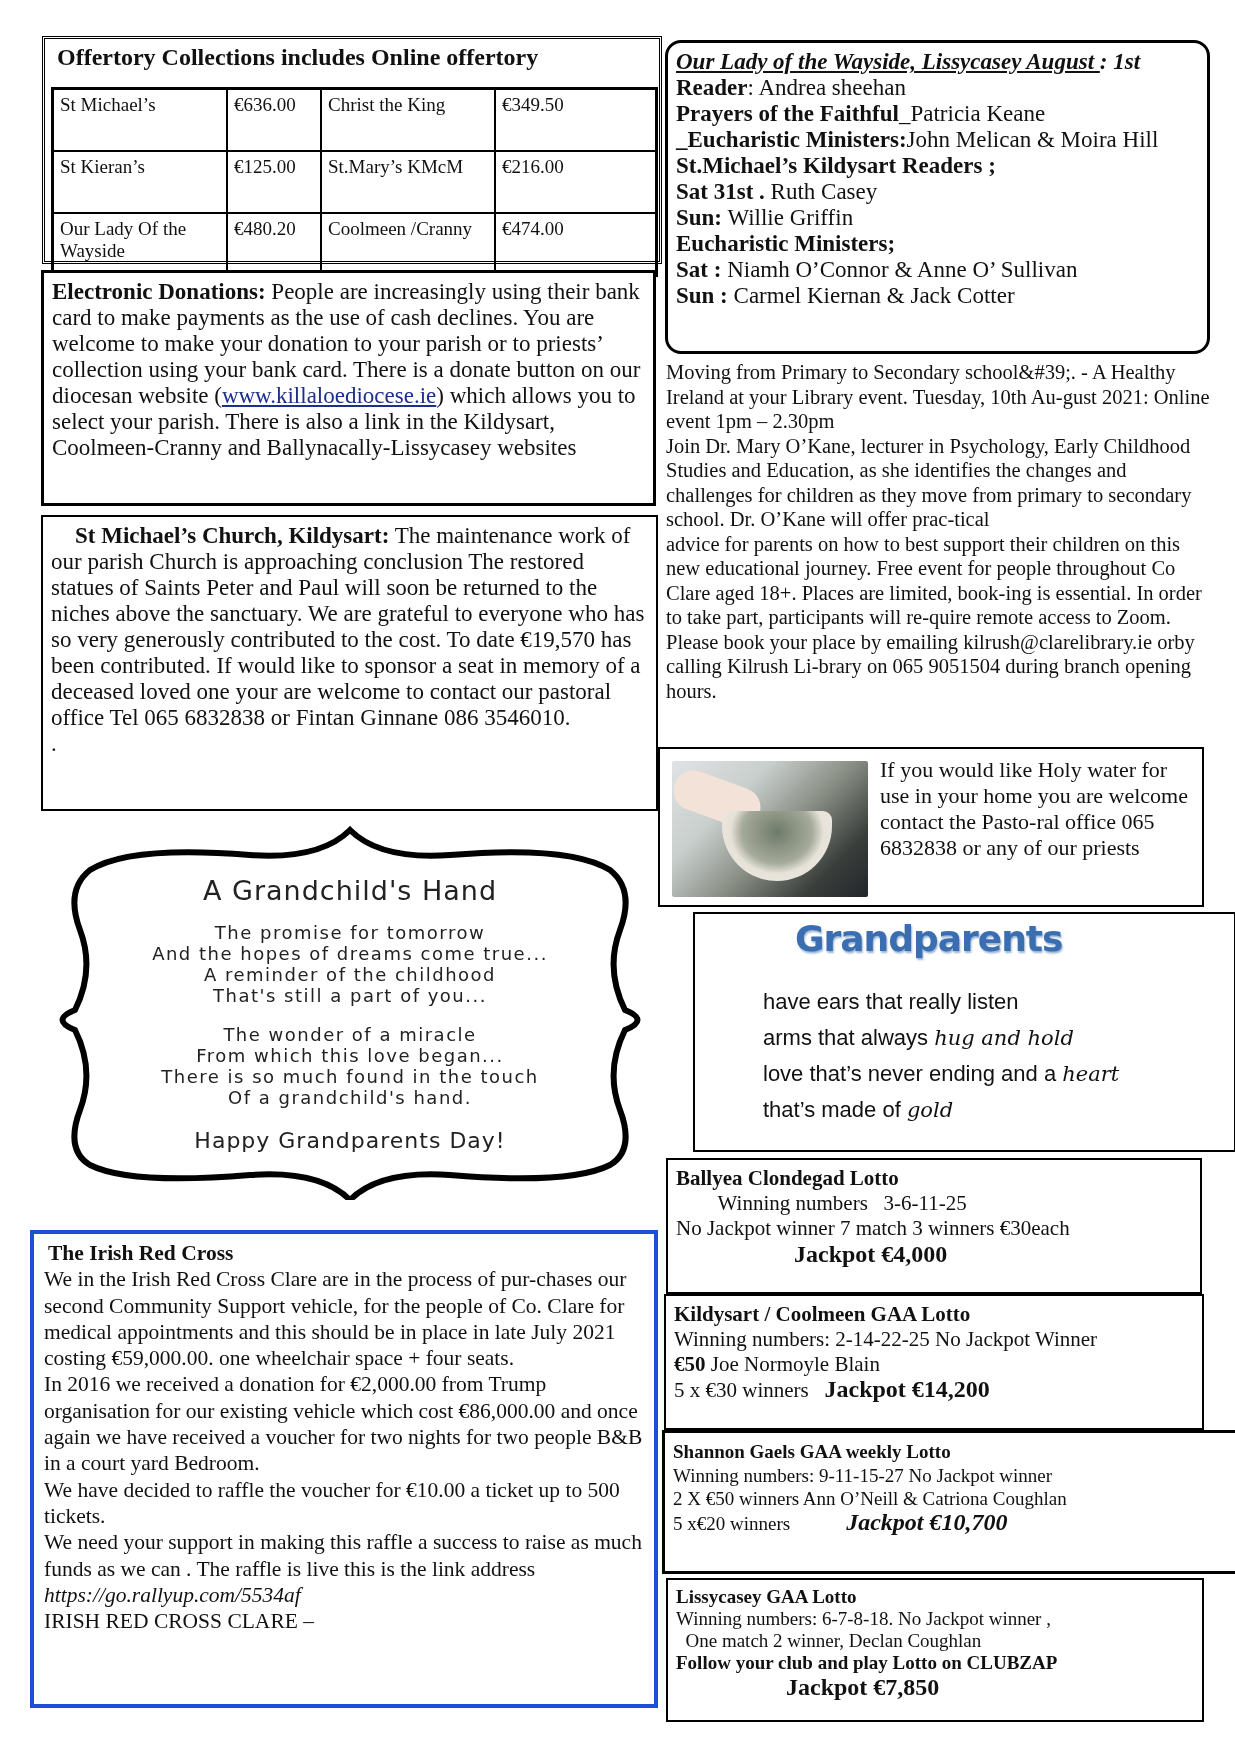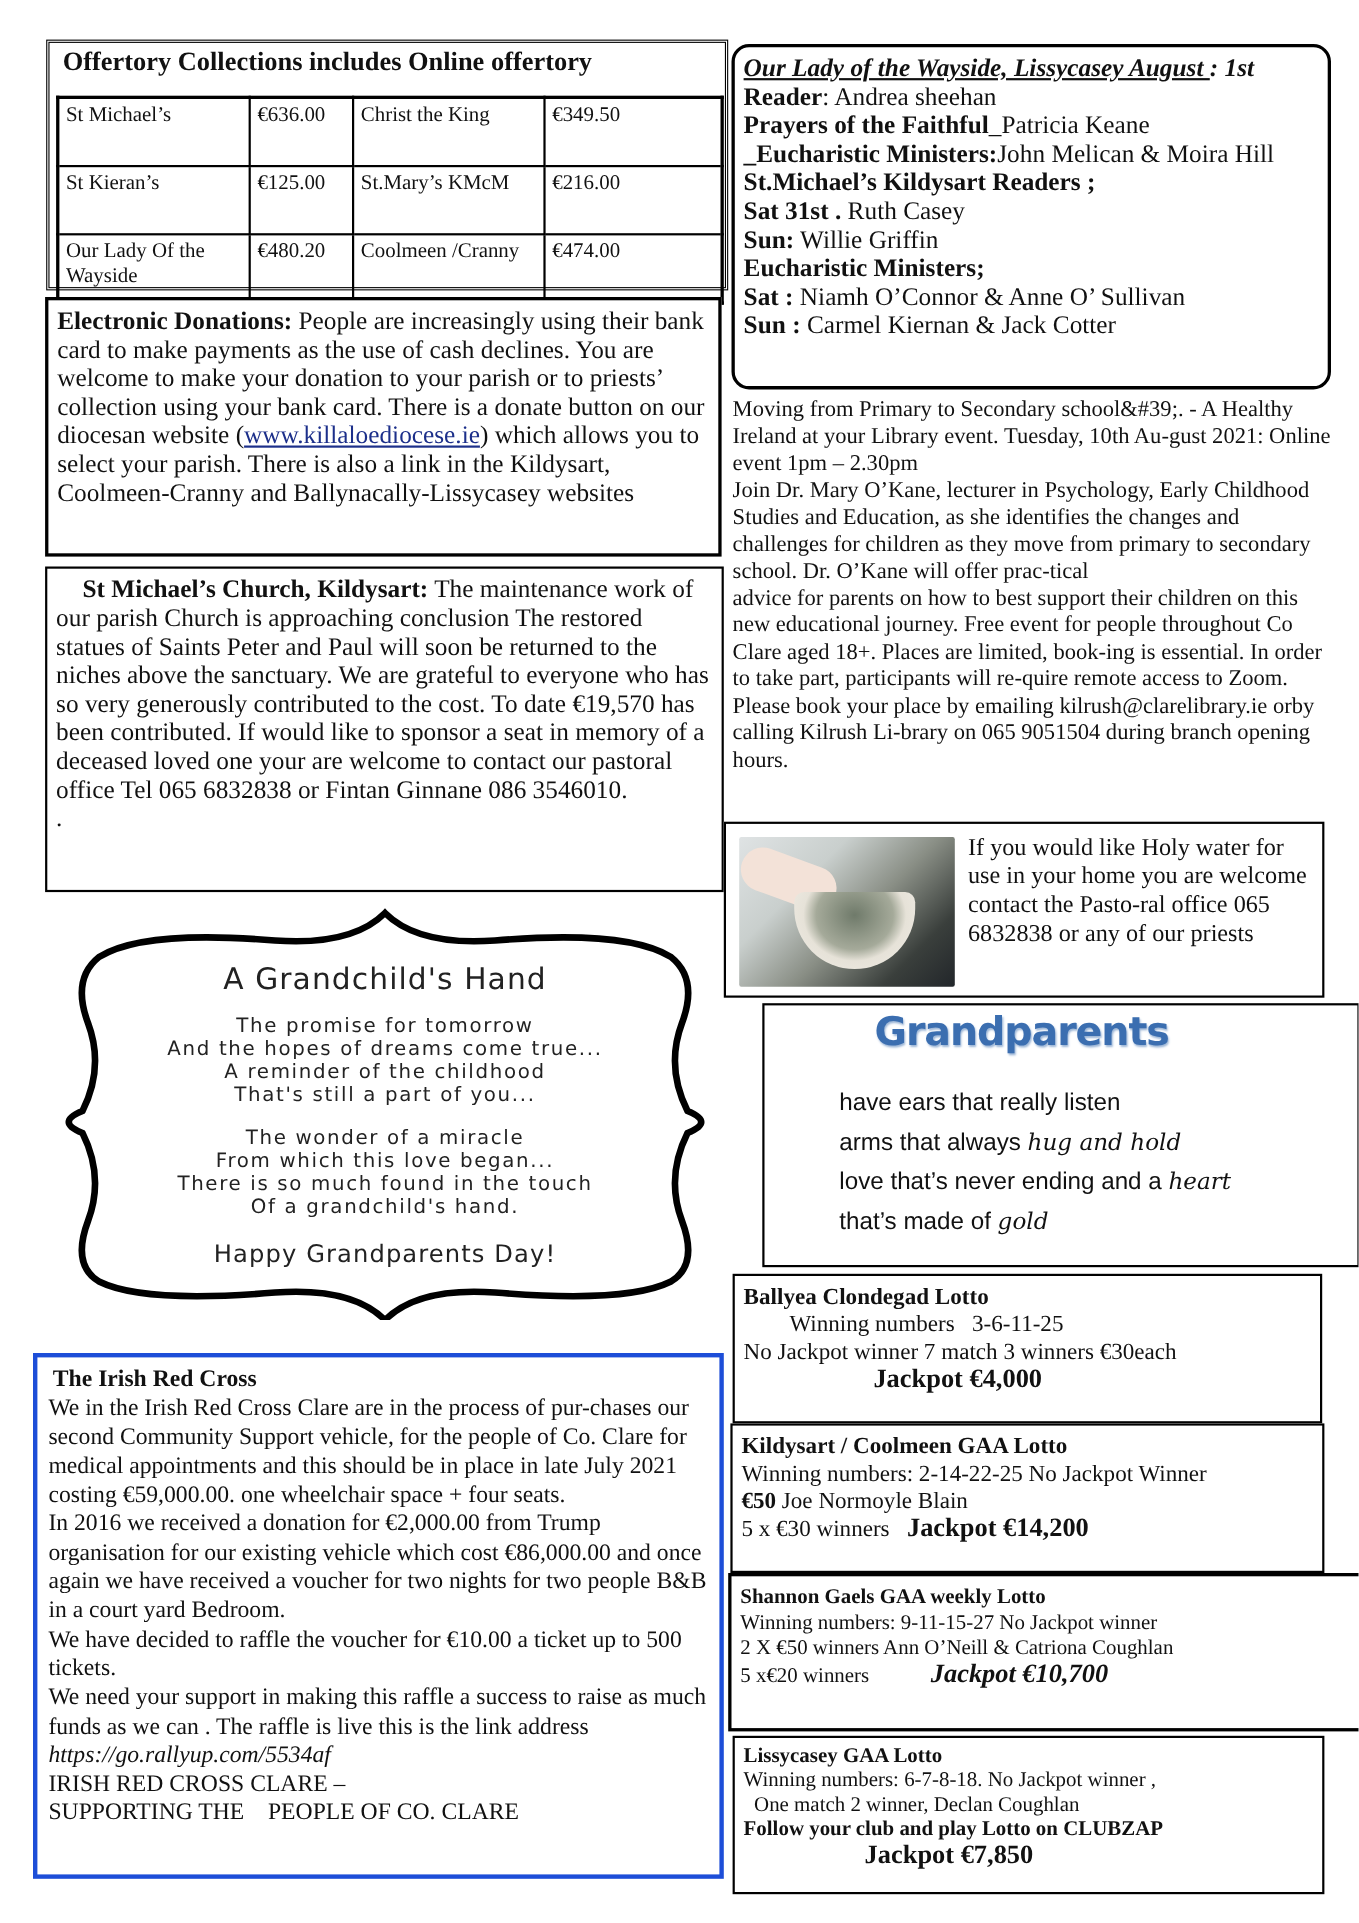--- a/index.html
+++ b/index.html
@@ -178,14 +178,13 @@
   <div class="jp" style="padding-left:110px">Jackpot  €7,850</div>
 </div>
 
 <div id="redcross" class="box">
   <div class="h" style="padding-left:4px">The Irish Red Cross</div>
   <div>We in the Irish Red Cross Clare are in the process of pur-chases our second  Community Support vehicle,  for the people of Co. Clare for medical appointments and this should be in place in late July 2021 costing €59,000.00.   one wheelchair space + four seats.</div>
   <div> In 2016 we received a donation for €2,000.00 from Trump organisation for our existing vehicle which cost €86,000.00 and once again we have received a voucher for two nights for two people B&amp;B in a court yard Bedroom.</div>
   <div>We have decided to raffle the voucher for €10.00 a ticket up to 500 tickets.</div>
   <div><span>We need your support in making this raffle a success  to raise as much funds as we can . The raffle is live  this is the link address </span><span style="display:inline-block;width:40px"></span><i>https://go.rallyup.com/5534af</i></div>
   <div>IRISH RED CROSS CLARE –</div>
-  <div style="white-space:pre">SUPPORTING THE    PEOPLE OF CO. CLARE</div>
 </div>
 
 </body></html>

